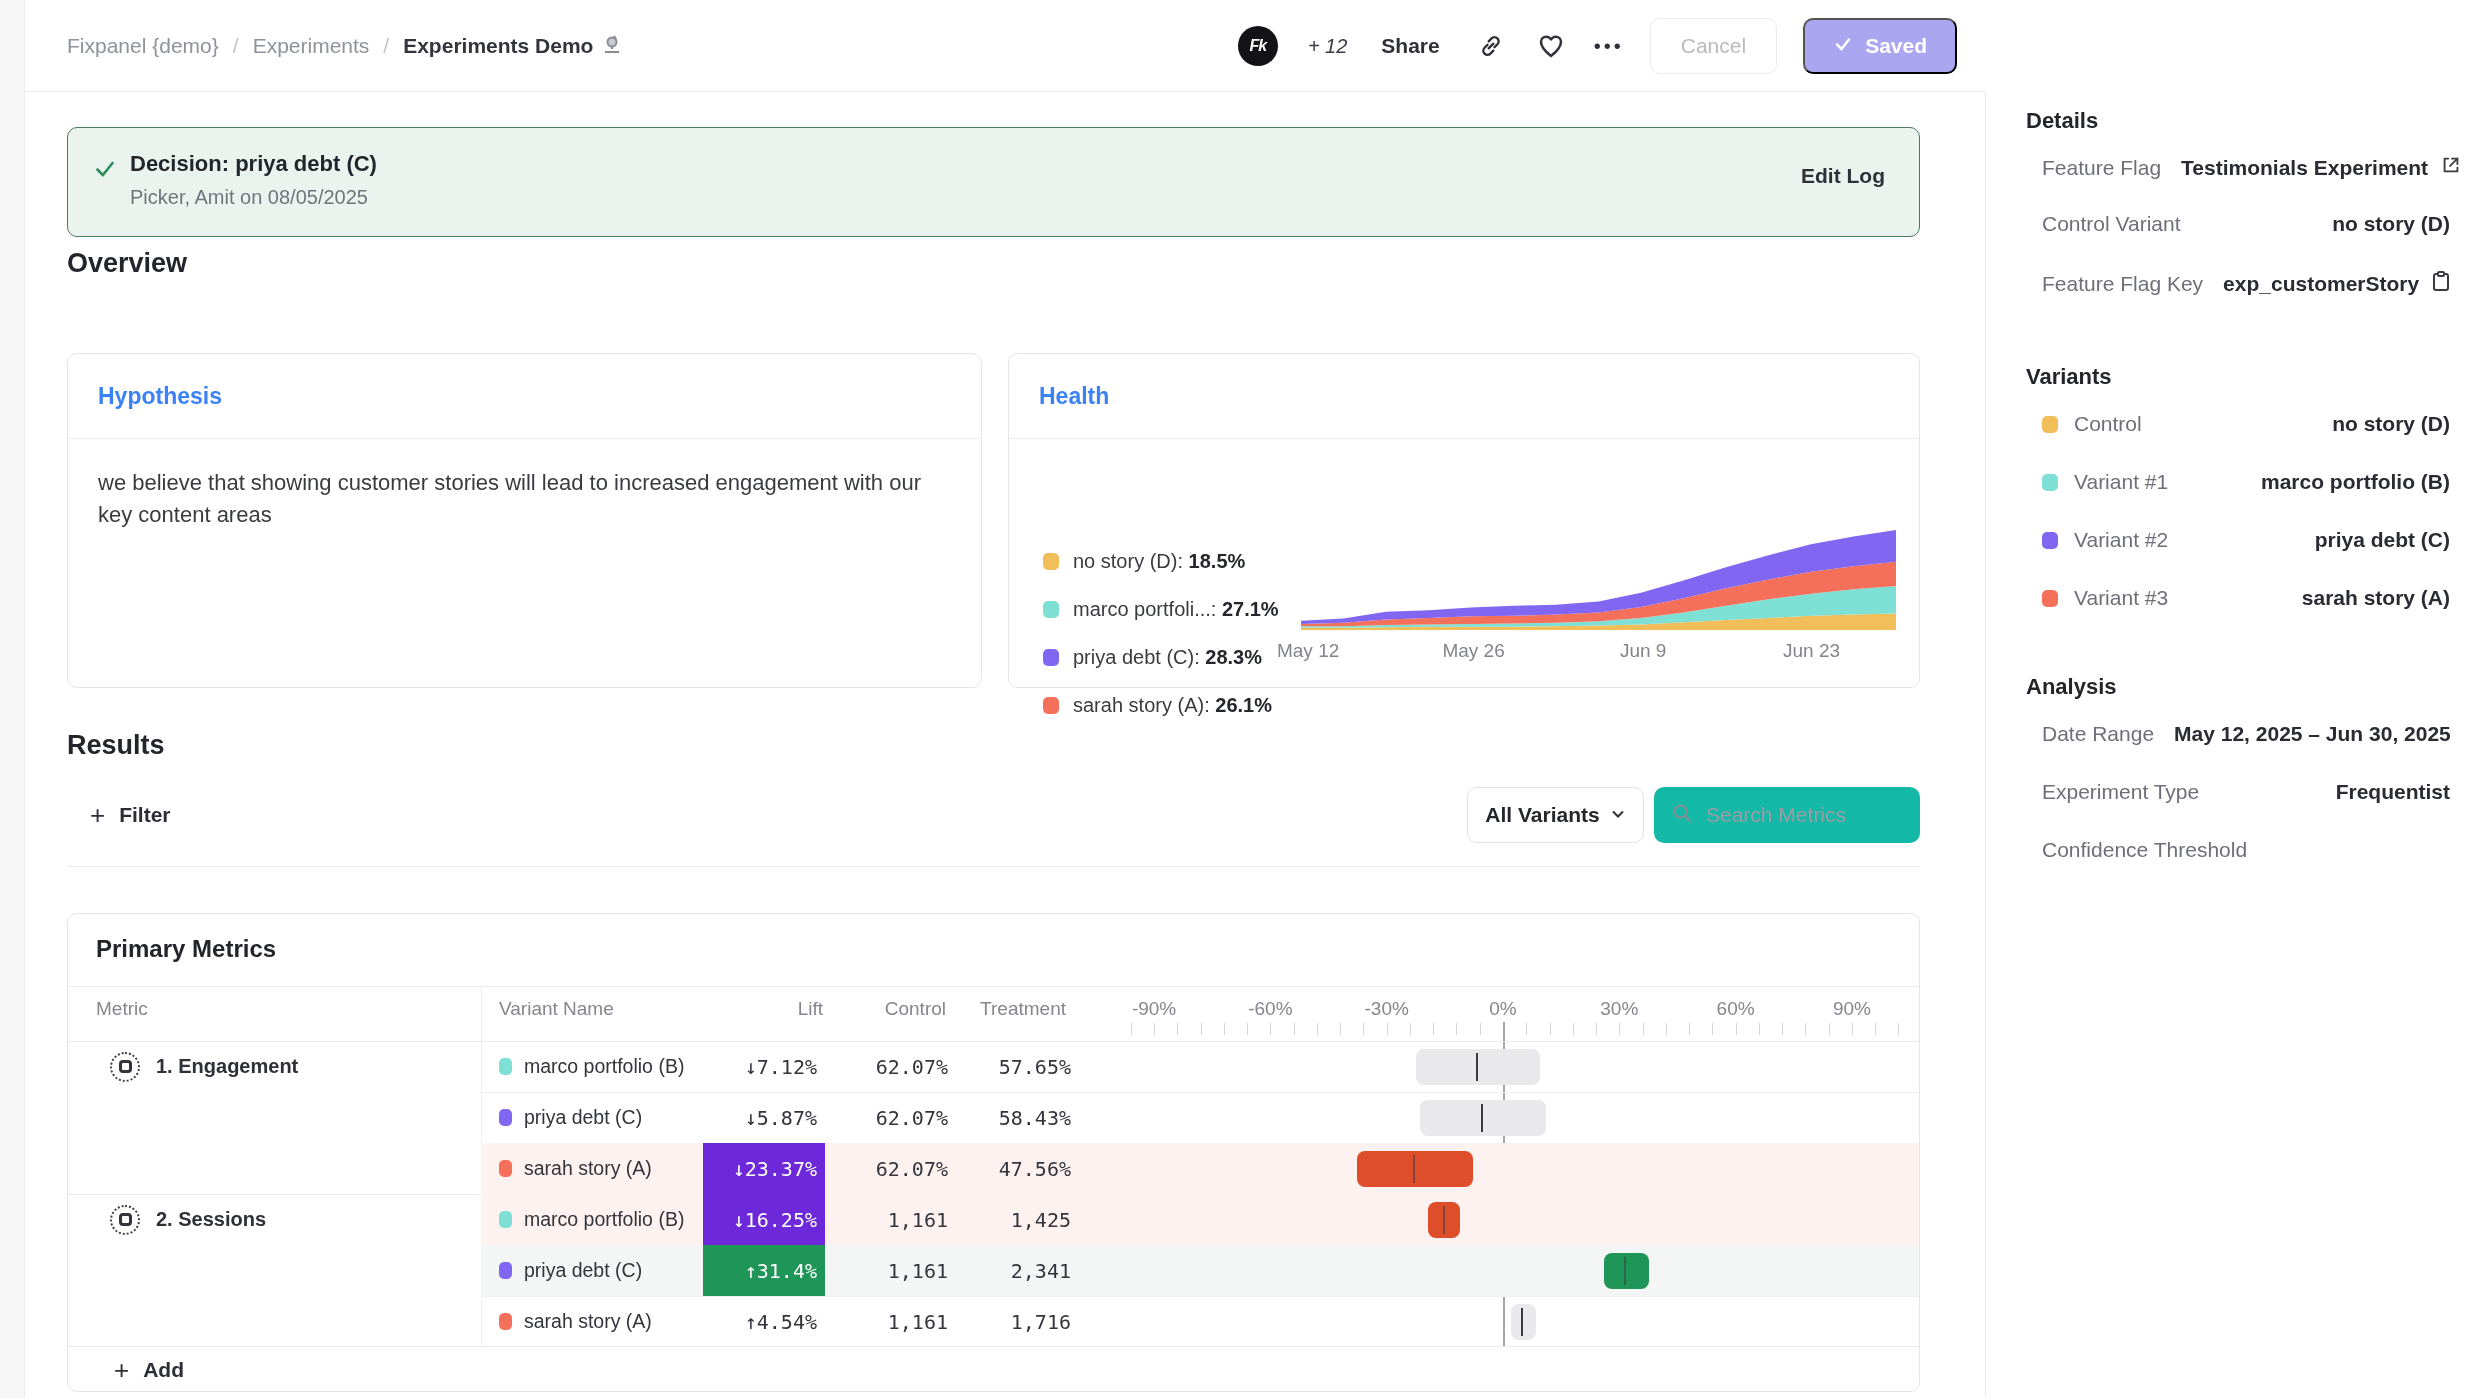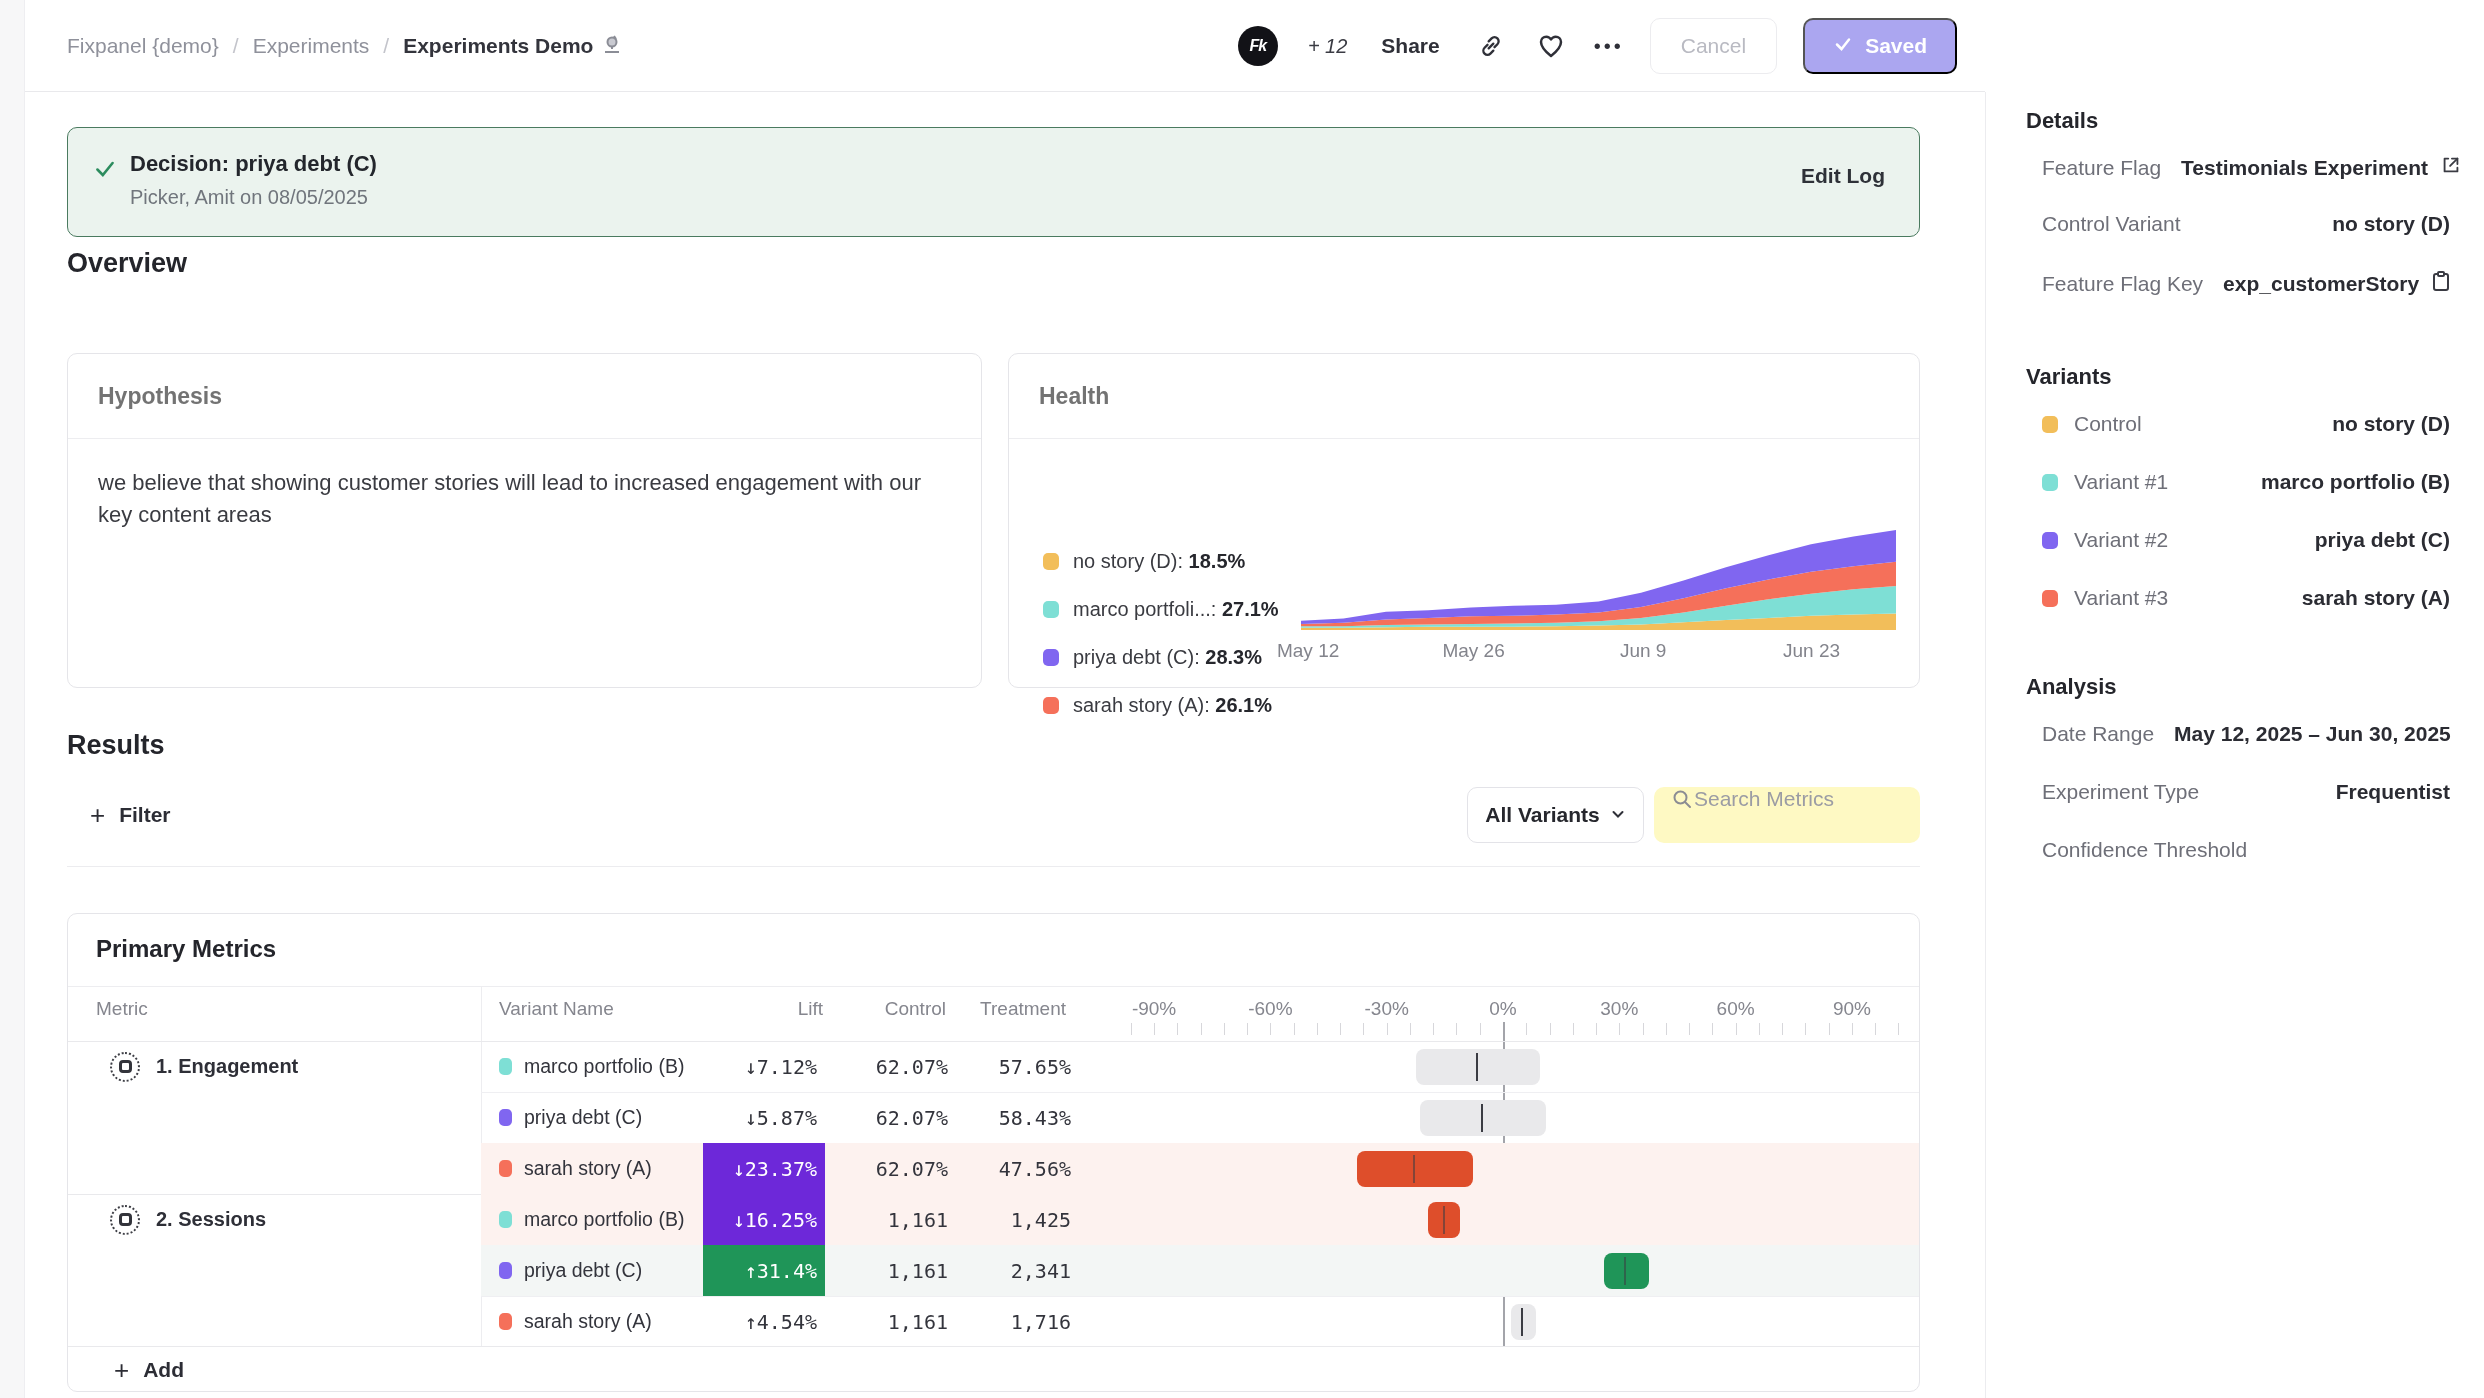--- a/index.html
+++ b/index.html
@@ -33,36 +33,36 @@
   .decision-meta { position:absolute; left:62px; top:58px; font-size:20px; color:#70757c; }
   .edit-log { position:absolute; right:34px; top:36px; font-size:21px; font-weight:bold; color:#2e3138; }
 
   .section-heading { position:absolute; left:42px; font-size:27px; font-weight:bold; color:#24252b; }
   .h-overview { top:156px; }
   .h-results { top:638px; }
 
   .card { position:absolute; background:#fff; border:1px solid #e5e5e9; border-radius:10px; }
   .card-hypothesis { left:42px; top:261px; width:915px; height:335px; }
   .card-health { left:983px; top:261px; width:912px; height:335px; }
-  .card-header { height:85px; border-bottom:1px solid #ededf0; display:flex; align-items:center; padding-left:30px; font-size:23px; font-weight:bold; color:#737373; }
+  .card-header { height:85px; border-bottom:1px solid #ededf0; display:flex; align-items:center; padding-left:30px; font-size:23px; font-weight:bold; color:#3b82f6; }
   .hypothesis-body { padding:28px 30px; font-size:22px; line-height:1.45; color:#3a3b41; }
 
   
   .legend-item { position:absolute; left:34px; display:flex; align-items:center; gap:14px; font-size:20px; color:#3a3b41; }
   .legend-chip { width:16px; height:17px; border-radius:5px; flex:0 0 auto; }
   .legend-item b { color:#26272d; }
   .health-chart { position:absolute; left:292px; top:168px; width:595px; height:108px; }
   .health-xlabels { position:absolute; left:292px; top:286px; width:595px; height:26px; font-size:19px; color:#83848c; }
   .health-xlabels span { position:absolute; transform:translateX(-50%); white-space:nowrap; }
 
   
   .filter-btn { position:absolute; left:65px; top:695px; height:56px; display:flex; align-items:center; gap:14px; font-size:21px; font-weight:bold; color:#2c2d35; }
   .plus-glyph { font-size:26px; font-weight:normal; color:#2c2d35; line-height:1; }
   .variants-dd { position:absolute; left:1442px; top:695px; width:177px; height:56px; border:1px solid #e3e3e8; border-radius:10px; background:#fff; display:flex; align-items:center; justify-content:center; gap:10px; font-size:21px; font-weight:bold; color:#26272d; }
-  .search-box { position:absolute; left:1629px; top:695px; width:266px; height:56px; border-radius:10px; background:#fef9c3; display:flex; align-items:flex-start; padding:0 16px; }
+  .search-box { position:absolute; left:1629px; top:695px; width:266px; height:56px; border-radius:10px; background:#14b8a6; display:flex; align-items:center; padding:0 16px; gap:12px; }
   .search-box input { border:none; outline:none; background:transparent; font-size:21px; color:#3a3b41; width:100%; font-family:"Liberation Sans",sans-serif; }
   .search-box input::placeholder { color:#9b9ca4; }
   .results-divider { position:absolute; left:42px; top:774px; width:1853px; height:1px; background:#ececef; }
 
   
   .card-pm { left:42px; top:821px; width:1853px; height:479px; overflow:hidden; }
   .pm-title { position:absolute; left:28px; top:21px; font-size:24px; font-weight:bold; color:#24252b; }
   .pm-head-divider { position:absolute; left:0; top:72px; width:1853px; height:1px; background:#ededf0; }
   .pm-col-label { position:absolute; top:84px; font-size:19px; color:#85868e; }
   .pm-vert-divider { position:absolute; left:413px; top:72px; width:1px; height:360px; background:#ededf0; }

